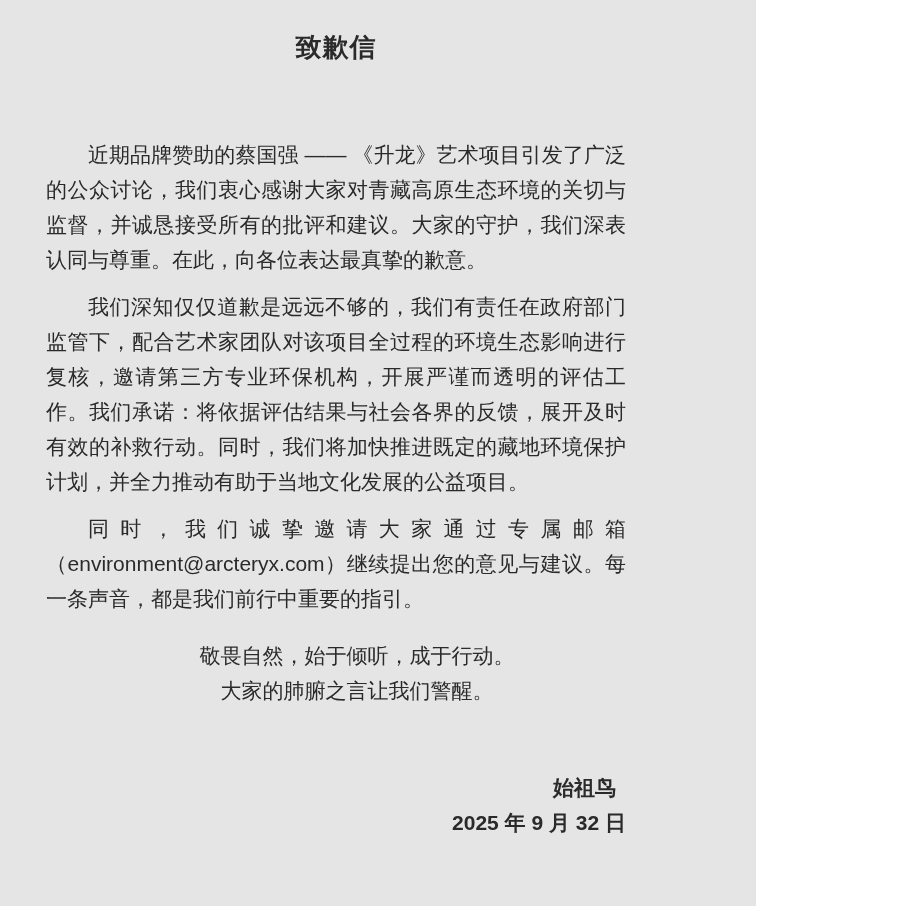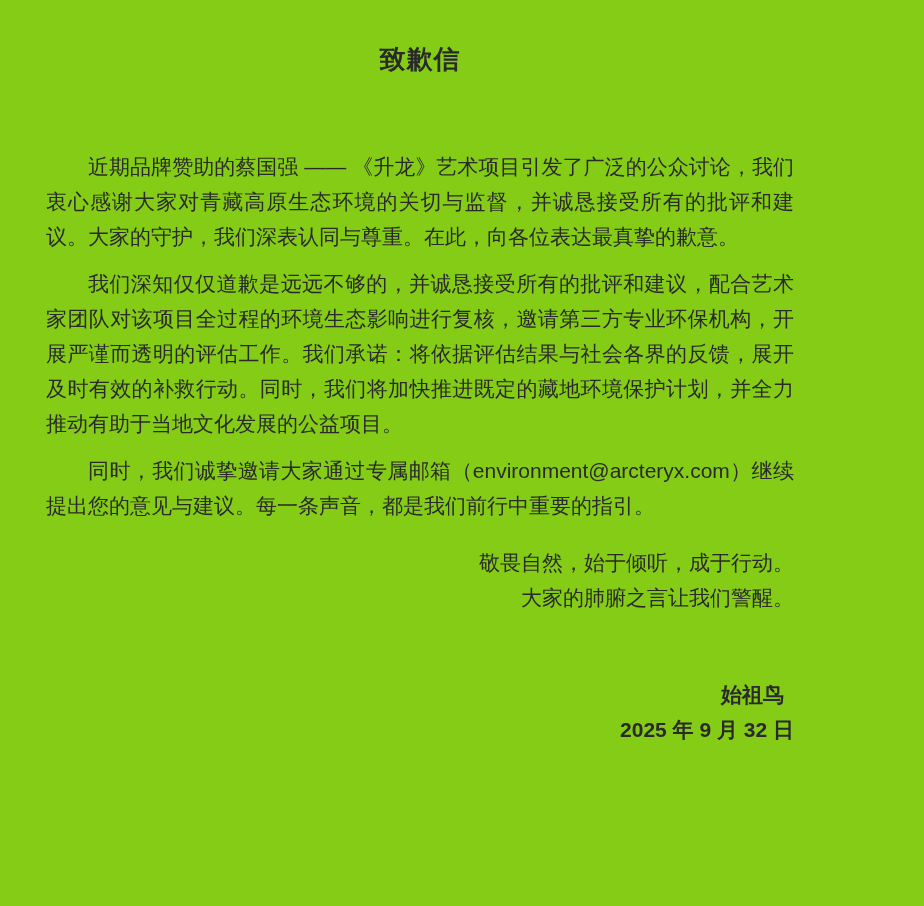--- a/index.html
+++ b/index.html
@@ -9,24 +9,24 @@
   }
   body {
     width: 924px;
     height: 906px;
     overflow: hidden;
     font-family: "Liberation Sans", "DejaVu Sans", sans-serif;
     color: #262626;
   }
   .page {
     box-sizing: border-box;
-    width: 924px;
+    width: 756px;
     height: 906px;
-    padding: 42px 130px 0 46px;
-    background: #84cc16;
+    padding: 30px 130px 0 46px;
+    background: #e5e5e5;
   }
   .doc-title {
     margin: 0 0 0 0;
     text-align: center;
     font-size: 26px;
     font-weight: bold;
     letter-spacing: 1px;
     color: #2a2a2a;
   }
   .body-text {
@@ -38,21 +38,21 @@
     line-height: 35px;
     text-align: justify;
     text-indent: 2em;
     color: #2a2a2a;
   }
   .closing {
     margin-top: 22px;
   }
   .closing .para {
     margin: 0;
-    text-align: right;
+    text-align: center;
   }
   .signature-block {
     margin-top: 62px;
     text-align: right;
     font-size: 21px;
     line-height: 35px;
     color: #2a2a2a;
     font-weight: bold;
   }
   .signature-block .sig-name {
@@ -64,21 +64,21 @@
 </style>
 </head>
 <body>
 
 <div class="page">
 
   <h1 class="doc-title">致歉信</h1>
 
   <div class="body-text">
     <p class="para">近期品牌赞助的蔡国强 —— 《升龙》艺术项目引发了广泛的公众讨论，我们衷心感谢大家对青藏高原生态环境的关切与监督，并诚恳接受所有的批评和建议。大家的守护，我们深表认同与尊重。在此，向各位表达最真挚的歉意。</p>
-    <p class="para">我们深知仅仅道歉是远远不够的，并诚恳接受所有的批评和建议，配合艺术家团队对该项目全过程的环境生态影响进行复核，邀请第三方专业环保机构，开展严谨而透明的评估工作。我们承诺：将依据评估结果与社会各界的反馈，展开及时有效的补救行动。同时，我们将加快推进既定的藏地环境保护计划，并全力推动有助于当地文化发展的公益项目。</p>
+    <p class="para">我们深知仅仅道歉是远远不够的，我们有责任在政府部门监管下，配合艺术家团队对该项目全过程的环境生态影响进行复核，邀请第三方专业环保机构，开展严谨而透明的评估工作。我们承诺：将依据评估结果与社会各界的反馈，展开及时有效的补救行动。同时，我们将加快推进既定的藏地环境保护计划，并全力推动有助于当地文化发展的公益项目。</p>
     <p class="para">同时，我们诚挚邀请大家通过专属邮箱（environment@arcteryx.com）继续提出您的意见与建议。每一条声音，都是我们前行中重要的指引。</p>
 
     <div class="closing">
       <p class="para">敬畏自然，始于倾听，成于行动。</p>
       <p class="para">大家的肺腑之言让我们警醒。</p>
     </div>
   </div>
 
   <div class="signature-block">
     <p class="sig-name">始祖鸟</p>

